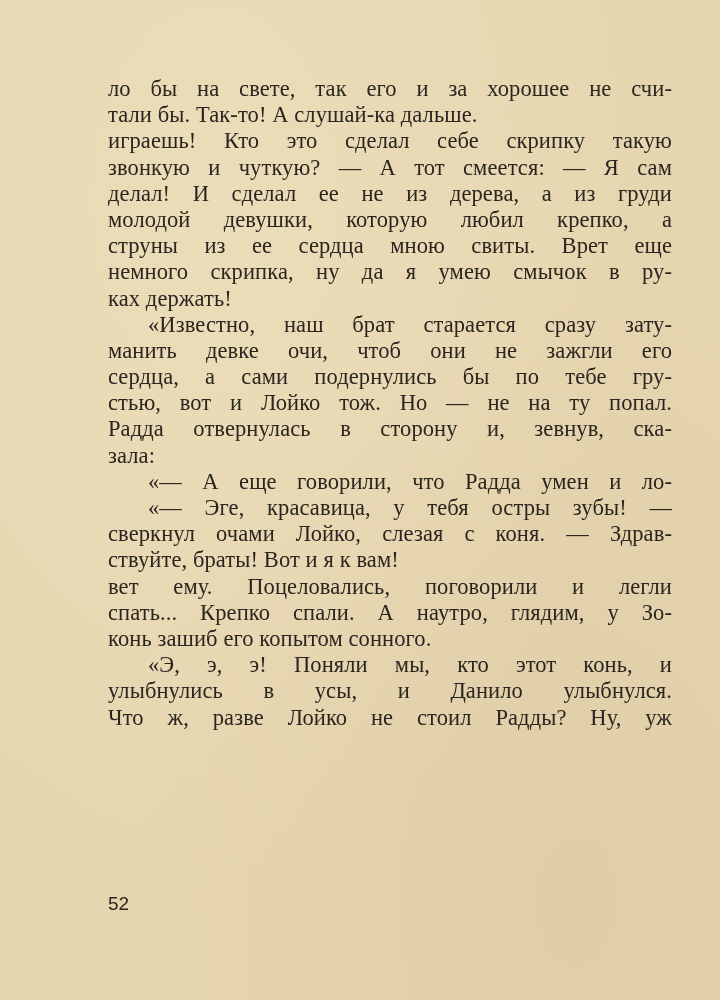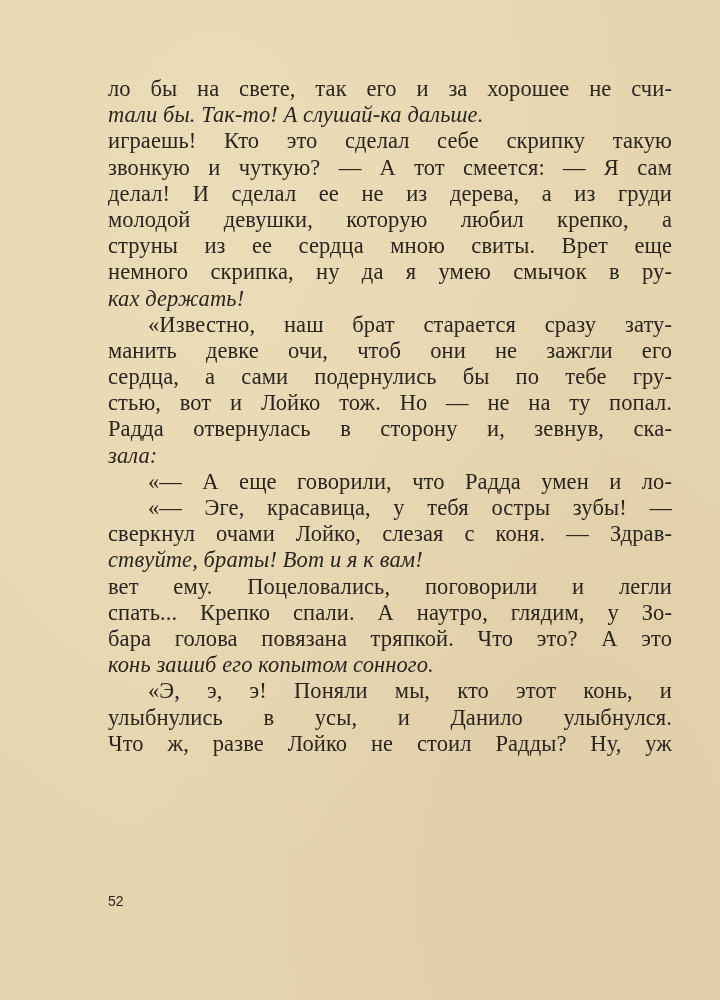--- a/index.html
+++ b/index.html
@@ -20,26 +20,26 @@
     }
     .line {
       height: 26.2px;
       line-height: 26.2px;
       font-size: 22.5px;
       white-space: nowrap;
       text-align: justify;
       text-align-last: justify;
       letter-spacing: 0.1px;
     }
-    .line.last { text-align-last: left; font-style: italic; }
+    .line.last { text-align-last: left; }
     .line.indent { padding-left: 40px; }
     .page-number {
       position: absolute;
       left: 108px; top: 893px;
-      font-size: 14px;
+      font-size: 19px;
       font-family: "Liberation Sans Narrow", "Liberation Sans", sans-serif;
       color: #2b2520;
     }
   </style>
 </head>
 <body>
 
 <div class="page">
 
   <div class="line">ло бы на свете, так его и за хорошее не счи-</div>
@@ -61,21 +61,20 @@
   <div class="line last">зала:</div>
 
   <div class="line indent">«— А еще говорили, что Радда умен и ло-</div>
 
   <div class="line indent">«— Эге, красавица, у тебя остры зубы! —</div>
   <div class="line">сверкнул очами Лойко, слезая с коня. — Здрав-</div>
   <div class="line last">ствуйте, браты! Вот и я к вам!</div>
 
   <div class="line">вет ему. Поцеловались, поговорили и легли</div>
   <div class="line">спать... Крепко спали. А наутро, глядим, у Зо-</div>
-  <div class="line">бара голова повязана тряпкой. Что это? А это</div>
   <div class="line last">конь зашиб его копытом сонного.</div>
 
   <div class="line indent">«Э, э, э! Поняли мы, кто этот конь, и</div>
   <div class="line">улыбнулись в усы, и Данило улыбнулся.</div>
   <div class="line">Что ж, разве Лойко не стоил Радды? Ну, уж</div>
 </div>
 
 <div class="page-number">52</div>
 
 </body></html>

